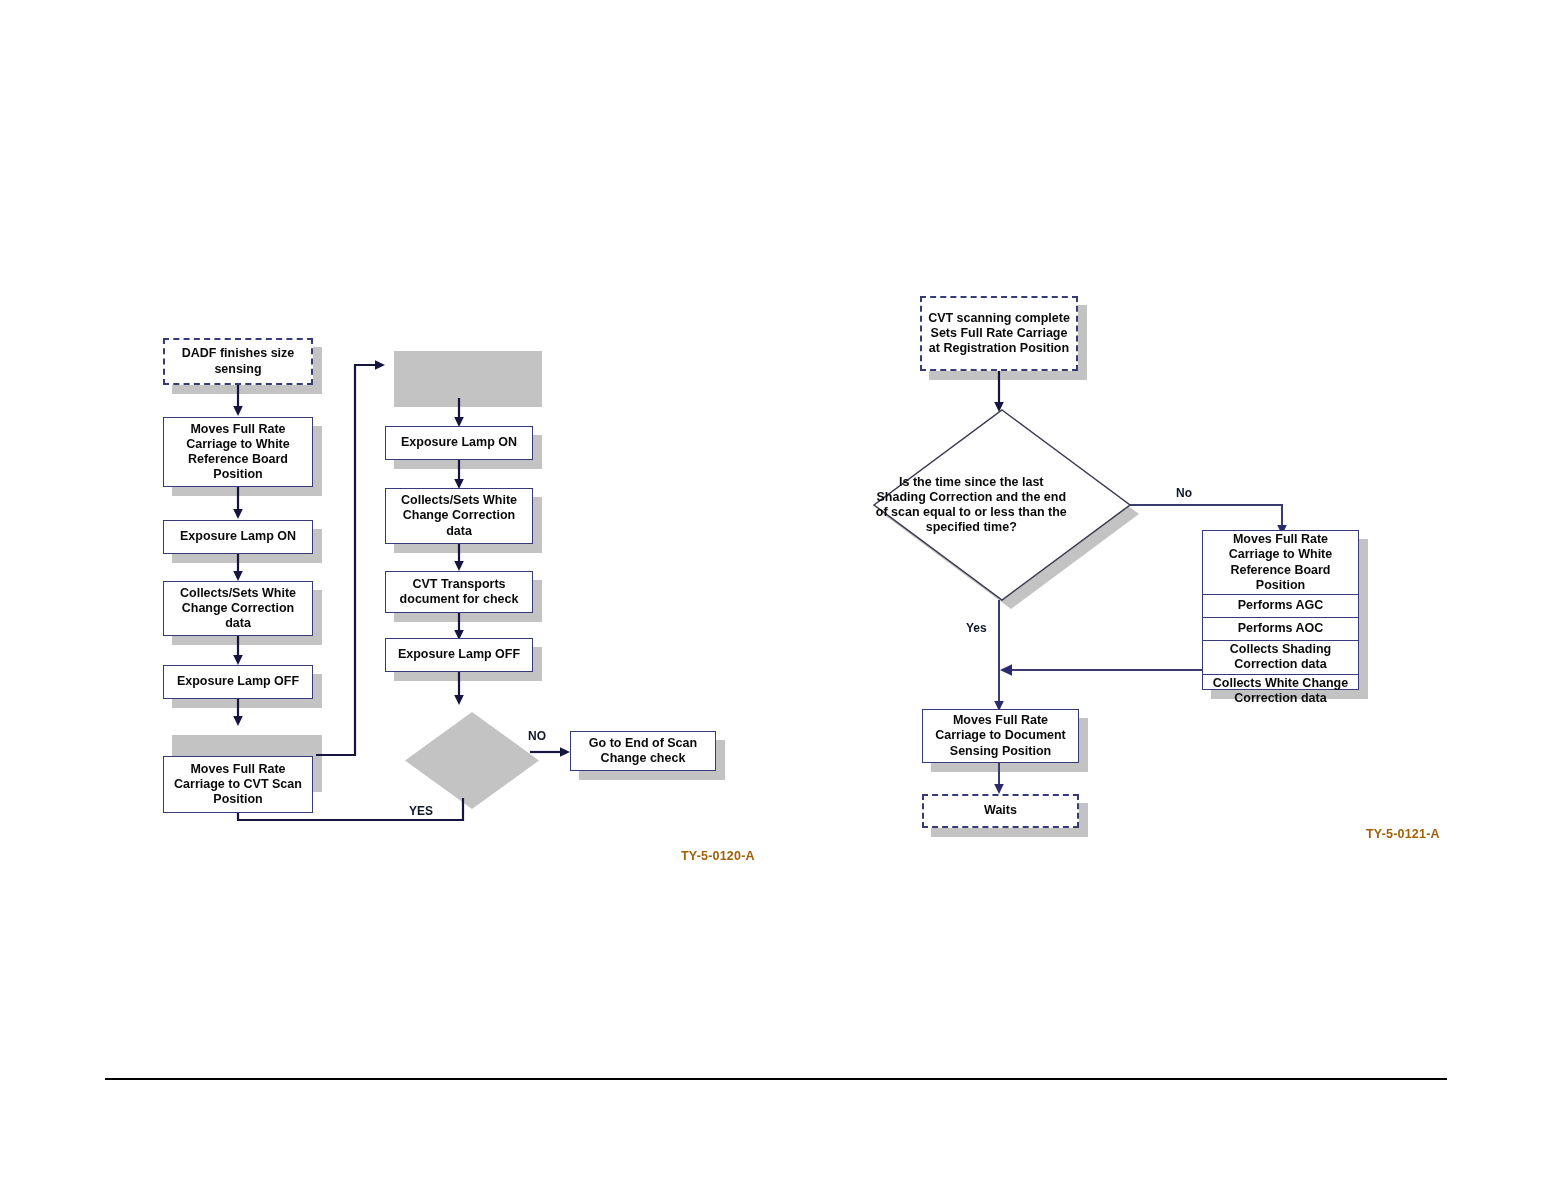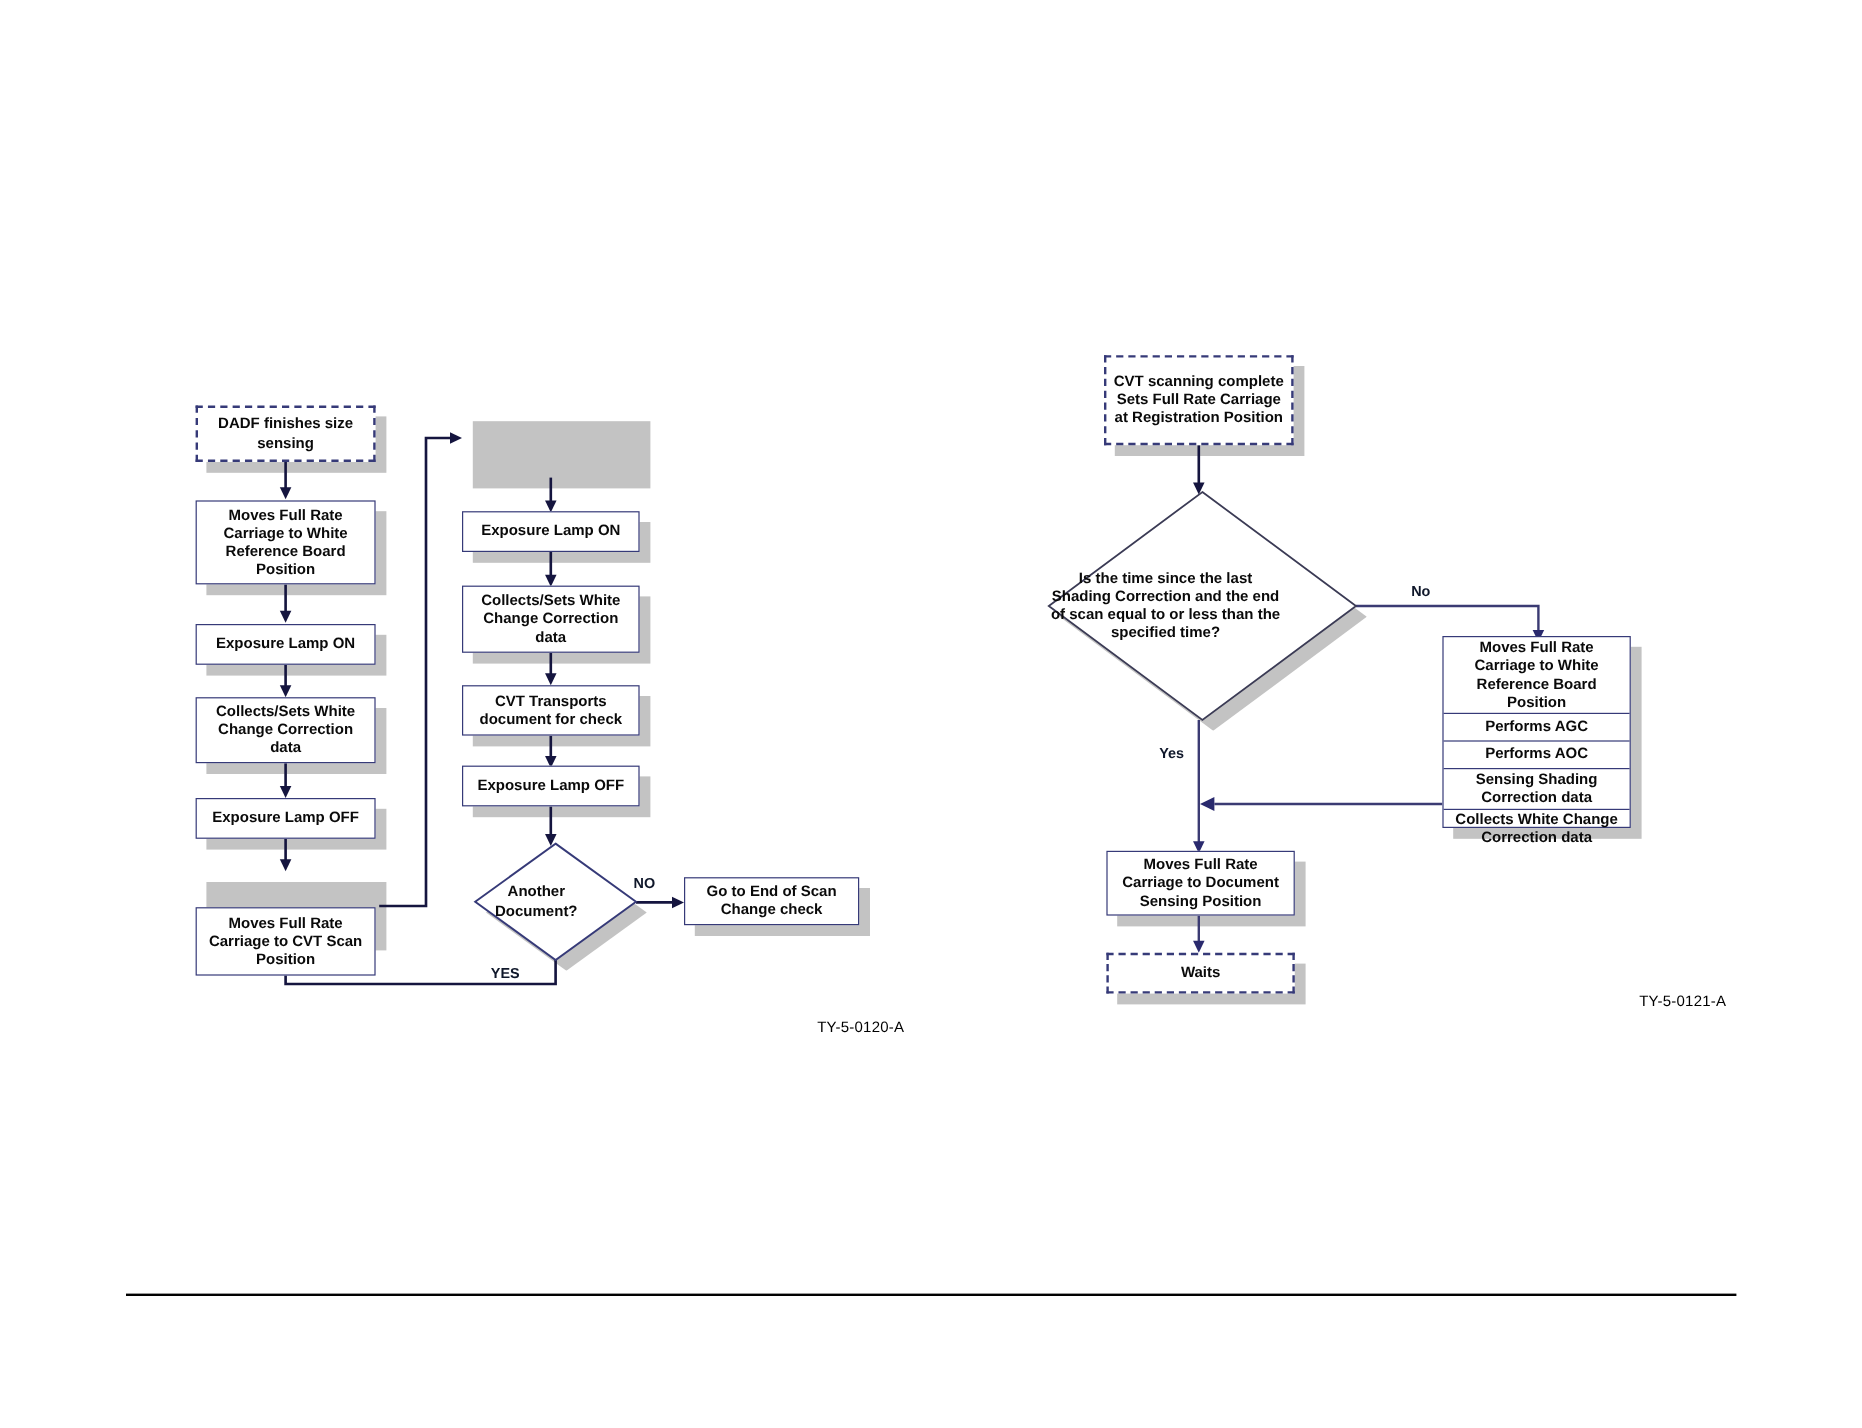--- a/index.html
+++ b/index.html
@@ -110,23 +110,23 @@
     font-weight: bold;
     font-size: 12px;
     color: #0f172a;
     z-index: 5;
     white-space: nowrap;
   }
 
   
   .caption {
     position: absolute;
-    font-weight: normal;
+    font-weight: bold;
     font-size: 12.5px;
-    color: #000000;
+    color: #a16207;
     letter-spacing: 0.2px;
     white-space: nowrap;
     z-index: 5;
   }
 
   
   .page-rule {
     position: absolute;
     background: #000000;
     height: 2px;
@@ -244,28 +244,20 @@
     <svg width="20" height="34">
       <line x1="8" y1="0" x2="8" y2="24" stroke="#15153f" stroke-width="2.2"></line>
       <polygon points="8,33 3.2,23 12.8,23" fill="#15153f"></polygon>
     </svg>
   </div>
 
   <div class="diamond-shadow" style="left:405px; top:712px; width:134px; height:97px;">
     <svg width="134" height="97">
       <polygon points="67,0 134,48.5 67,97 0,48.5" fill="#c3c3c3"></polygon>
     </svg>
-  </div>
-  <div class="diamond-wrap" style="left:396px; top:703px; width:134px; height:97px;">
-    <svg width="134" height="97">
-      <polygon points="67,0 134,48.5 67,97 0,48.5" fill="#ffffff" stroke="#363a78" stroke-width="1.6"></polygon>
-    </svg>
-    <div class="diamond-text">
-      <span>Another Document?</span>
-    </div>
   </div>
 
   <div class="elabel" style="left:528px; top:729px;">NO</div>
   <div class="conn" style="left:530px; top:742px; width:42px; height:20px;">
     <svg width="42" height="20">
       <line x1="0" y1="10" x2="30" y2="10" stroke="#15153f" stroke-width="2.2"></line>
       <polygon points="40,10 30,5.2 30,14.8" fill="#15153f"></polygon>
     </svg>
   </div>
 
@@ -312,21 +304,21 @@
       <polyline points="0,10 152,10 152,30" fill="none" stroke="#3b3b73" stroke-width="2"></polyline>
       <polygon points="152,40 147.2,30 156.8,30" fill="#2a2a6e"></polygon>
     </svg>
   </div>
 
   <div class="shadow" style="left:1211px; top:539px; width:157px; height:160px;"></div>
   <div class="stack" style="left:1202px; top:530px; width:157px; height:160px;">
     <div class="srow" style="flex:0 0 54px;">Moves Full Rate Carriage to White Reference Board Position</div>
     <div class="srow" style="flex:0 0 23px;">Performs AGC</div>
     <div class="srow" style="flex:0 0 23px;">Performs AOC</div>
-    <div class="srow" style="flex:0 0 32px;">Sensing Shading Correction data</div>
+    <div class="srow" style="flex:0 0 32px;">Collects Shading Correction data</div>
     <div class="srow" style="flex:1 1 auto;">Collects White Change Correction data</div>
   </div>
 
   <div class="conn" style="left:990px; top:660px; width:215px; height:20px;">
     <svg width="215" height="20">
       <line x1="212" y1="10" x2="22" y2="10" stroke="#3b3b73" stroke-width="2"></line>
       <polygon points="10,10 22,4.2 22,15.8" fill="#2a2a6e"></polygon>
     </svg>
   </div>
 

